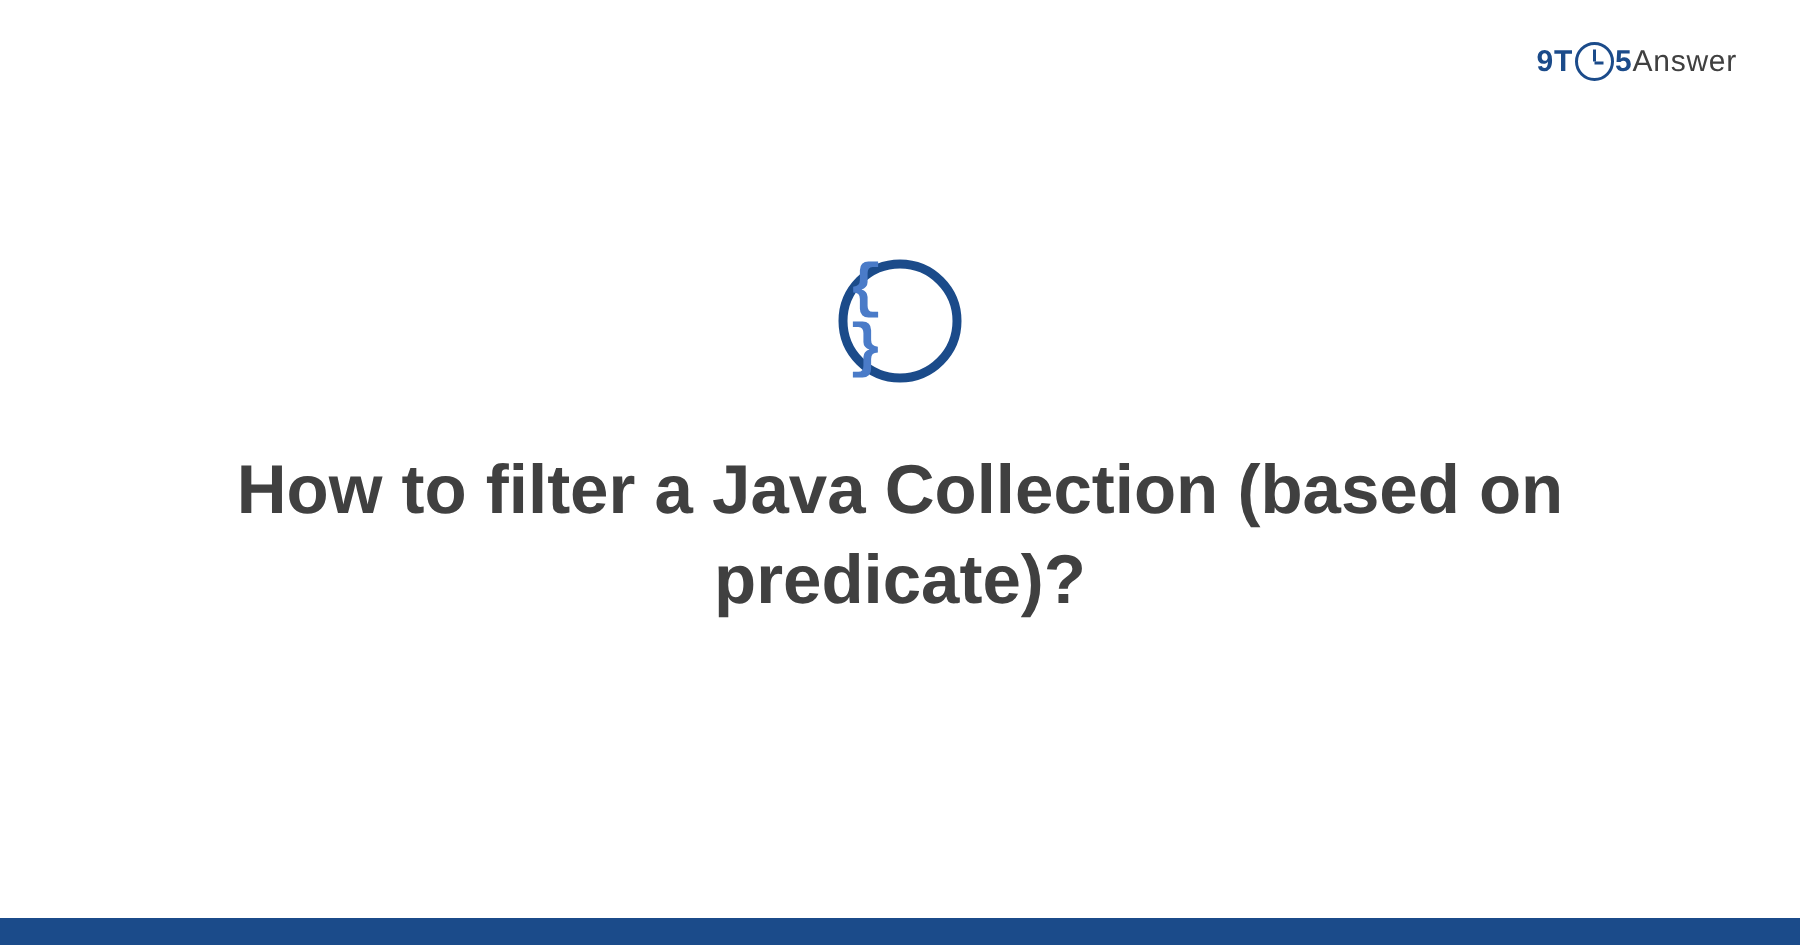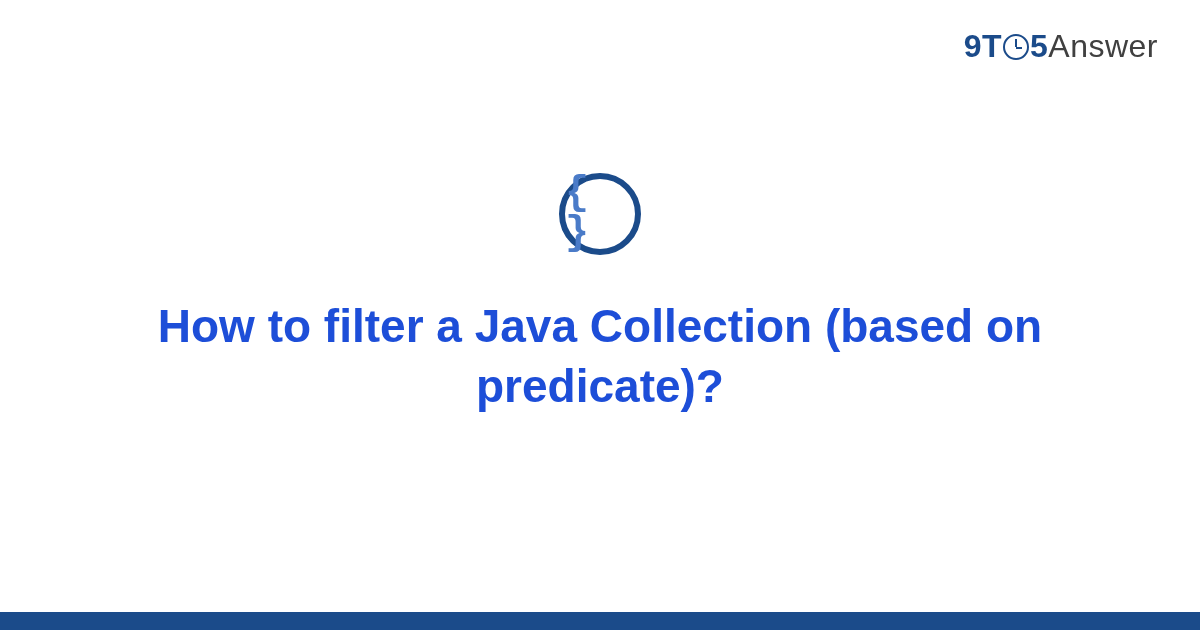--- a/index.html
+++ b/index.html
@@ -12,21 +12,21 @@
       height: 630px;
       font-family: -apple-system, BlinkMacSystemFont, "Segoe UI", Helvetica, Arial, sans-serif;
       background: #ffffff;
       position: relative;
       overflow: hidden;
     }
     .logo {
       position: absolute;
       top: 28px;
       right: 42px;
-      font-size: 32px;
+      font-size: 20px;
       font-weight: 600;
       color: #1b4b8a;
       letter-spacing: 0.5px;
       display: flex;
       align-items: center;
     }
     .logo-9t { color: #1b4b8a; }
     .logo-clock {
       display: inline-flex;
       align-items: center;
@@ -86,21 +86,21 @@
       font-size: 40px;
       font-weight: 700;
       color: #4a7bc8;
       letter-spacing: 2px;
       font-family: "Courier New", monospace;
       line-height: 1;
     }
     .title {
       font-size: 46px;
       font-weight: 700;
-      color: #1d4ed8;
+      color: #404040;
       text-align: center;
       line-height: 1.3;
       max-width: 900px;
     }
     .footer-bar {
       position: absolute;
       bottom: 0;
       left: 0;
       right: 0;
       height: 18px;

